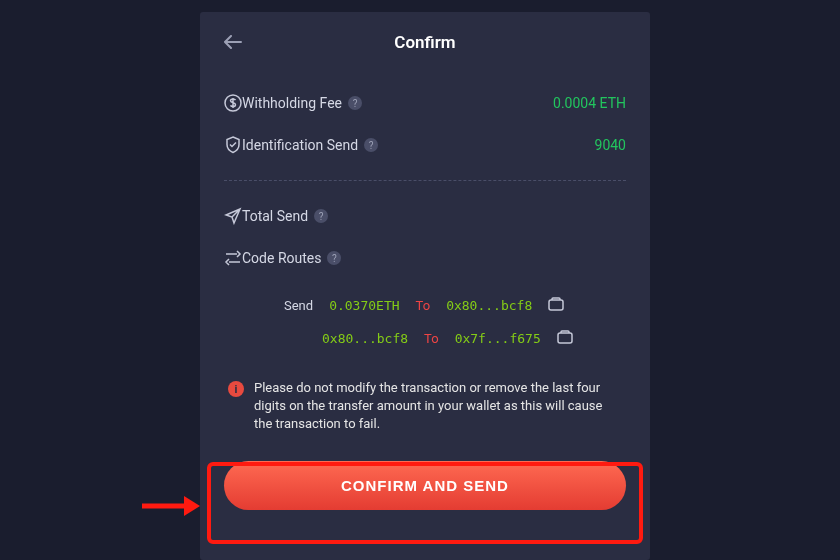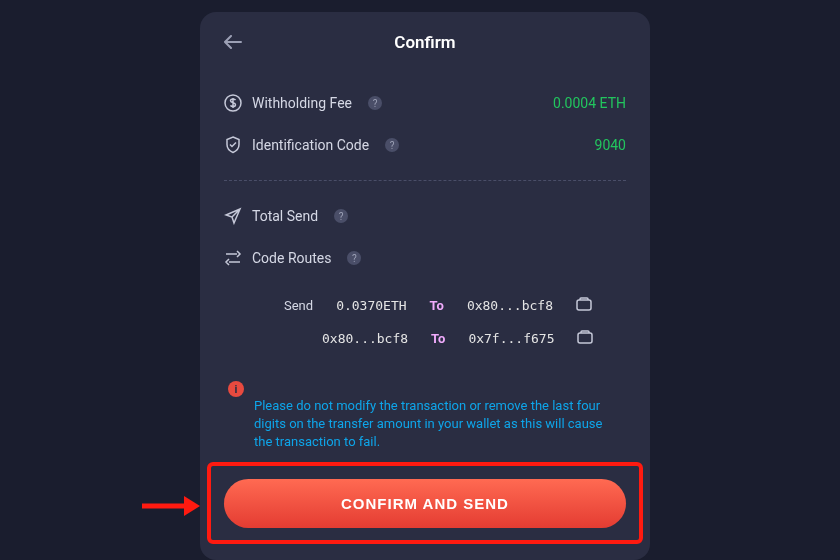--- a/index.html
+++ b/index.html
@@ -11,21 +11,21 @@
     overflow: hidden;
     position: relative;
   }
   .panel {
     position: absolute;
     left: 200px;
     top: 12px;
     width: 450px;
     height: 548px;
     background: #2a2d42;
-    border-radius: 16px;
+    border-radius: 3px;
     padding: 20px 24px;
     color: #c5c8d8;
   }
   .header {
     display: flex;
     align-items: center;
     justify-content: center;
     position: relative;
     margin-bottom: 30px;
   }
@@ -44,21 +44,20 @@
   .field-row {
     display: flex;
     align-items: center;
     justify-content: space-between;
     padding: 12px 0;
     font-size: 14px;
   }
   .field-left {
     display: flex;
     align-items: center;
-    gap: 10px;
     color: #d5d8e5;
   }
   .field-icon {
     width: 18px;
     height: 18px;
     display: flex;
     align-items: center;
     justify-content: center;
     color: #c5c8d8;
   }
@@ -82,34 +81,33 @@
     border: none;
     border-top: 1px dashed #4a4e68;
     margin: 14px 0;
   }
   .routes {
     margin-top: 10px;
   }
   .route-row {
     display: flex;
     align-items: center;
-    gap: 23px;
+    gap: 16px;
     padding: 8px 0 8px 60px;
     font-size: 13px;
   }
   .route-send-label {
     color: #d5d8e5;
   }
   .route-amount, .route-address {
-    color: #e5e5e5;
+    color: #84cc16;
     font-family: ui-monospace, Menlo, monospace;
   }
   .route-to {
-    color: #f0abfc;
-    font-weight: bold;
+    color: #ef4444;
   }
   .copy-icon {
     color: #c5c8d8;
     cursor: pointer;
   }
   .warning-box {
     display: flex;
     gap: 10px;
     margin-top: 24px;
     padding: 0 4px;
@@ -122,24 +120,23 @@
     color: #2a2d42;
     font-size: 11px;
     font-weight: bold;
     display: flex;
     align-items: center;
     justify-content: center;
     flex-shrink: 0;
     margin-top: 2px;
   }
   .warning-text {
-    color: #0ea5e9;
+    color: #e5e5e5;
     font-size: 13px;
     line-height: 1.4;
-    margin-top: 18px;
   }
   .confirm-btn {
     width: 100%;
     margin-top: 27px;
     padding: 16px 0;
     background: linear-gradient(180deg, #ff6a52 0%, #e43c32 100%);
     border: none;
     border-radius: 28px;
     color: #ffffff;
     font-size: 15px;
@@ -193,21 +190,21 @@
   </div>
 
   <div class="field-row">
     <div class="field-left">
       <span class="field-icon">
         <svg width="18" height="18" viewBox="0 0 18 18" fill="none" stroke="currentColor" stroke-width="1.5">
           <path d="M9 1 L15 3.5 V8.5 C15 12 12.5 15 9 16.5 C5.5 15 3 12 3 8.5 V3.5 Z"></path>
           <path d="M6 8.5 L8 10.5 L12 6.5"></path>
         </svg>
       </span>
-      <span>Identification Code</span>
+      <span>Identification Send</span>
       <span class="help-icon">?</span>
     </div>
     <div class="field-value">9040</div>
   </div>
 
   <hr class="divider">
 
   <div class="field-row">
     <div class="field-left">
       <span class="field-icon">

